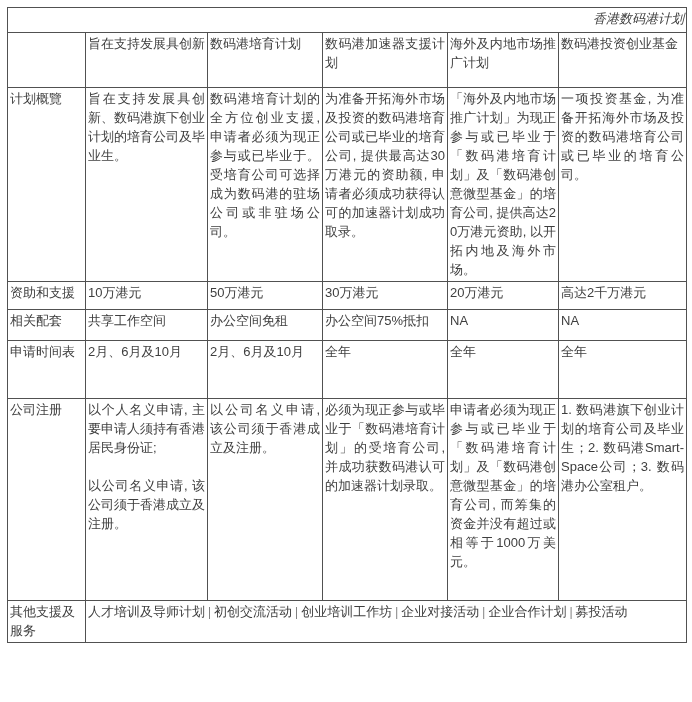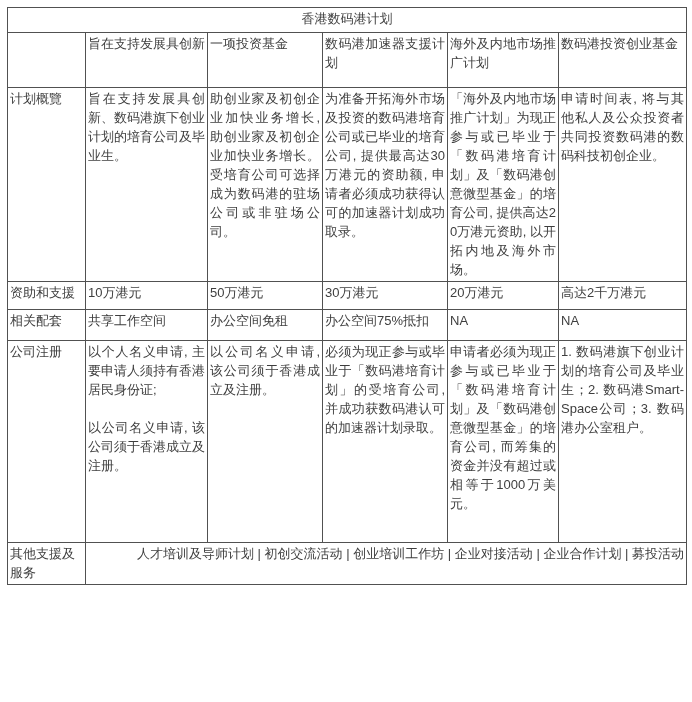--- a/index.html
+++ b/index.html
@@ -26,39 +26,41 @@
   }
   table.cmp td {
     border: 1px solid #515151;
     vertical-align: top;
     padding: 1px 2px;
     white-space: pre-wrap;
     word-break: break-all;
     overflow: hidden;
   }
   td.title-cell {
-    text-align: center;
+    text-align: right;
     vertical-align: middle;
     height: 22px;
     white-space: nowrap;
+    font-style: italic;
   }
   tr.header-row { height: 55px; }
   tr.row-overview { height: 194px; margin-top: 8px; }
   tr.row-funding { height: 28px; }
   tr.row-duration { height: 30px; }
   tr.row-facility { height: 31px; }
   tr.row-schedule { height: 58px; }
   tr.row-registration { height: 202px; }
   tr.footer-row { height: 42px; }
   td.j { text-align: justify; }
   td.label-cell { text-align: left; }
   td.v-mid { vertical-align: middle; }
   td.footer-value {
-    text-align: right;
+    text-align: left;
     white-space: nowrap;
+    font-family: Liberation Serif, serif;
   }
 </style>
 </head>
 <body>
 
 <div class="page">
   <table class="cmp">
     <colgroup>
       <col style="width:78px">
       <col style="width:122px">
@@ -69,33 +71,33 @@
     </colgroup>
 
     <tbody>
         <tr class="title-row">
       <td class="title-cell" colspan="6">香港数码港计划</td>
     </tr>
 
     <tr class="header-row">
       <td class="label-cell"></td>
       <td class="j">旨在支持发展具创新</td>
-      <td class="j">一项投资基金</td>
+      <td class="j">数码港培育计划</td>
       <td class="j">数码港加速器支援计划</td>
       <td class="j">海外及内地市场推广计划</td>
       <td class="j">数码港投资创业基金</td>
     </tr>
 
     <tr class="row-overview">
       <td class="label-cell">计划概覽</td>
       <td class="j">旨在支持发展具创新、数码港旗下创业计划的培育公司及毕业生。</td>
-      <td class="j">助创业家及初创企业加快业务增长, 助创业家及初创企业加快业务增长。受培育公司可选择成为数码港的驻场公司或非驻场公司。</td>
+      <td class="j">数码港培育计划的全方位创业支援, 申请者必须为现正参与或已毕业于。受培育公司可选择成为数码港的驻场公司或非驻场公司。</td>
       <td class="j">为准备开拓海外市场及投资的数码港培育公司或已毕业的培育公司, 提供最高达30万港元的资助额, 申请者必须成功获得认可的加速器计划成功取录。</td>
       <td class="j">「海外及内地市场推广计划」为现正参与或已毕业于「数码港培育计划」及「数码港创意微型基金」的培育公司, 提供高达20万港元资助, 以开拓内地及海外市场。</td>
-      <td class="j">申请时间表, 将与其他私人及公众投资者共同投资数码港的数码科技初创企业。</td>
+      <td class="j">一项投资基金, 为准备开拓海外市场及投资的数码港培育公司或已毕业的培育公司。</td>
     </tr>
 
     <tr class="row-funding">
       <td class="label-cell">资助和支援</td>
       <td>10万港元</td>
       <td>50万港元</td>
       <td>30万港元</td>
       <td>20万港元</td>
       <td>高达2千万港元</td>
     </tr>
@@ -103,20 +105,28 @@
 
     <tr class="row-facility">
       <td class="label-cell">相关配套</td>
       <td>共享工作空间</td>
       <td>办公空间免租</td>
       <td>办公空间75%抵扣</td>
       <td>NA</td>
       <td>NA</td>
     </tr>
 
+    <tr class="row-schedule">
+      <td class="label-cell">申请时间表</td>
+      <td>2月、6月及10月</td>
+      <td>2月、6月及10月</td>
+      <td>全年</td>
+      <td>全年</td>
+      <td>全年</td>
+    </tr>
 
     <tr class="row-registration">
       <td class="label-cell">公司注册</td>
       <td class="j">以个人名义申请, 主要申请人须持有香港居民身份证;
 
 以公司名义申请, 该公司须于香港成立及注册。</td>
       <td class="j">以公司名义申请, 该公司须于香港成立及注册。</td>
       <td class="j">必须为现正参与或毕业于「数码港培育计划」的受培育公司, 并成功获数码港认可的加速器计划录取。</td>
       <td class="j">申请者必须为现正参与或已毕业于「数码港培育计划」及「数码港创意微型基金」的培育公司, 而筹集的资金并没有超过或相等于1000万美元。</td>
       <td class="j v-mid">1. 数码港旗下创业计划的培育公司及毕业生；2. 数码港Smart-Space公司；3. 数码港办公室租户。</td>

